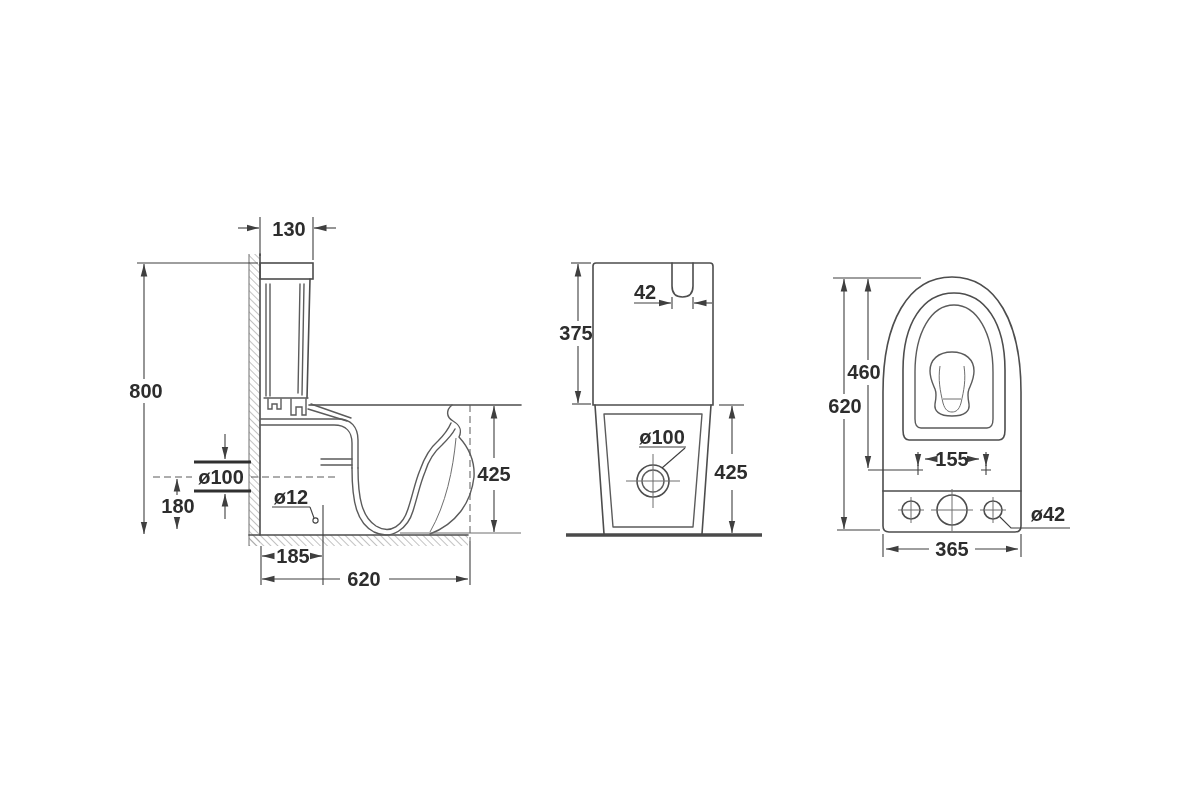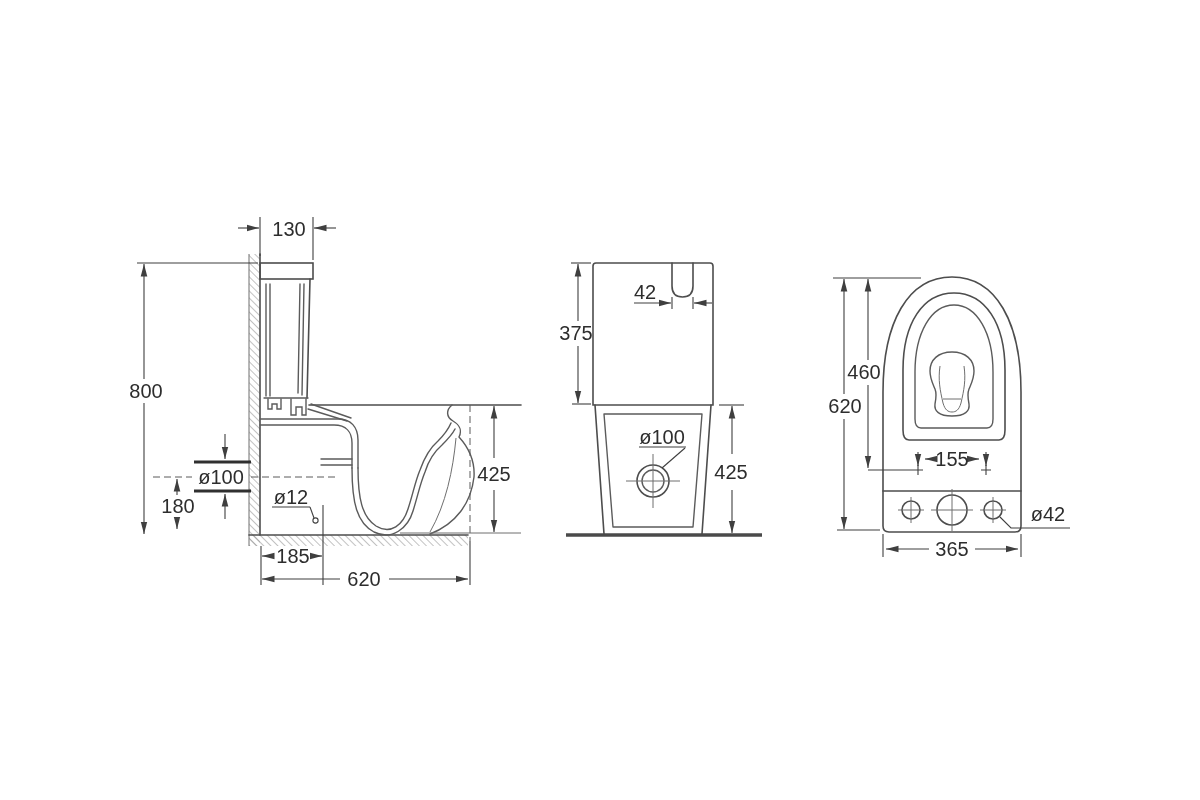--- a/index.html
+++ b/index.html
@@ -1,18 +1,19 @@
 <!DOCTYPE html>
 <html><head>
 <meta charset="utf-8">
 <style>
   html,body{margin:0;padding:0;background:#ffffff;}
   .canvas{
     position:relative;width:1200px;height:752px;background:#ffffff;overflow:hidden;
     font-family:"Liberation Sans", sans-serif;
+    font-weight:bold;
   }
   svg{display:block;}
   text{
     font-family:"Liberation Sans", sans-serif;
     font-size:20px;
     fill:#2d2d2d;
     text-anchor:middle;
   }
   .obj   {stroke:#4d4d4d;stroke-width:1.6;fill:none;stroke-linecap:round;}
   .obj2  {stroke:#5b5b5b;stroke-width:1.4;fill:none;stroke-linecap:round;}

